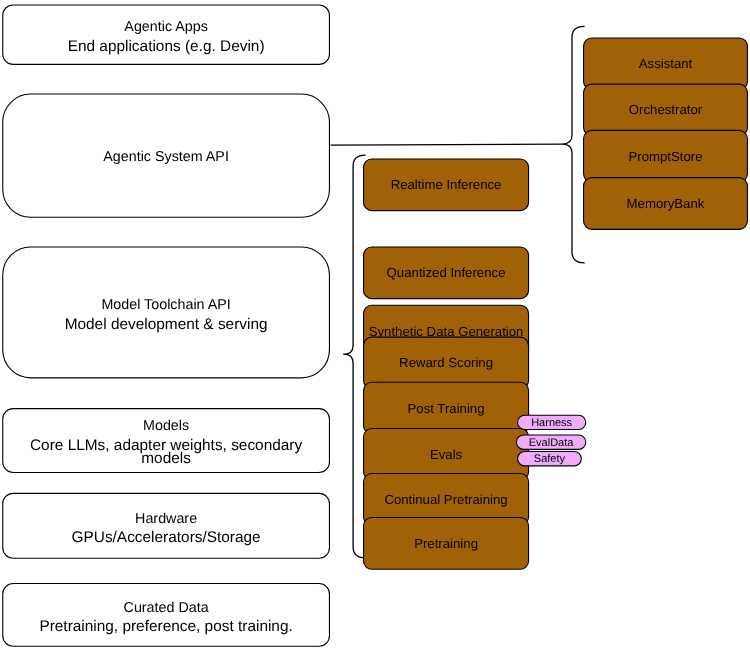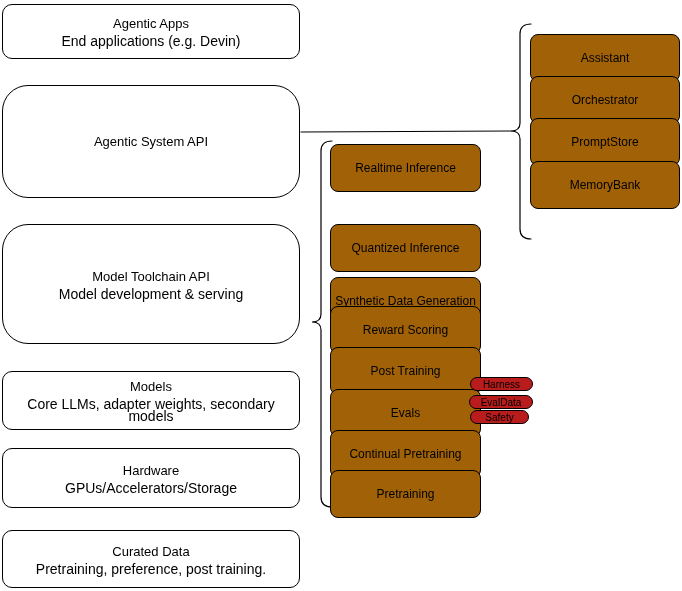--- a/index.html
+++ b/index.html
@@ -49,21 +49,21 @@
     font-size: 12px;
   }
   .mbox { left: 330px; width: 151px; }
   .rbox { left: 530px; width: 150px; }
   .tag {
     position: absolute;
     box-sizing: border-box;
     height: 14px;
     border: 1.2px solid #000;
     border-radius: 7px;
-    background: #b91c1c;
+    background: #f0abfc;
     display: flex;
     align-items: center;
     justify-content: center;
     font-size: 10px;
     line-height: 11px;
   }
 </style>
 </head>
 <body>
 

